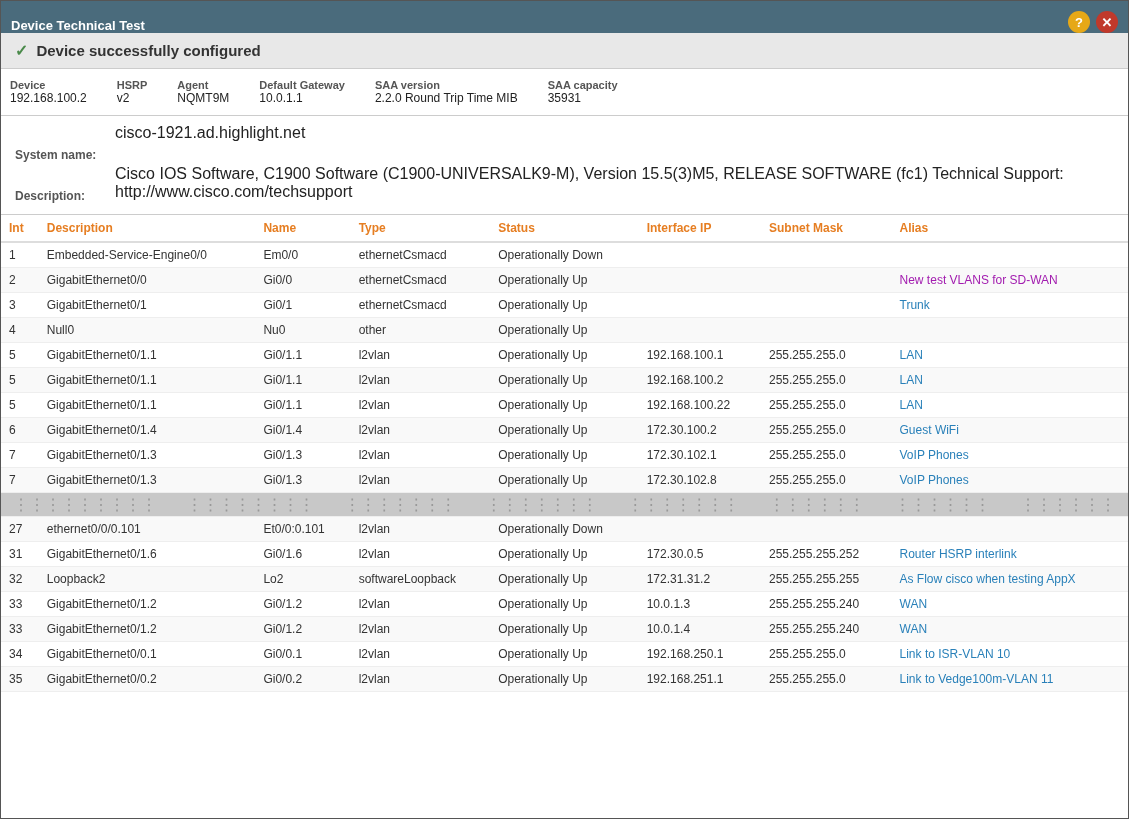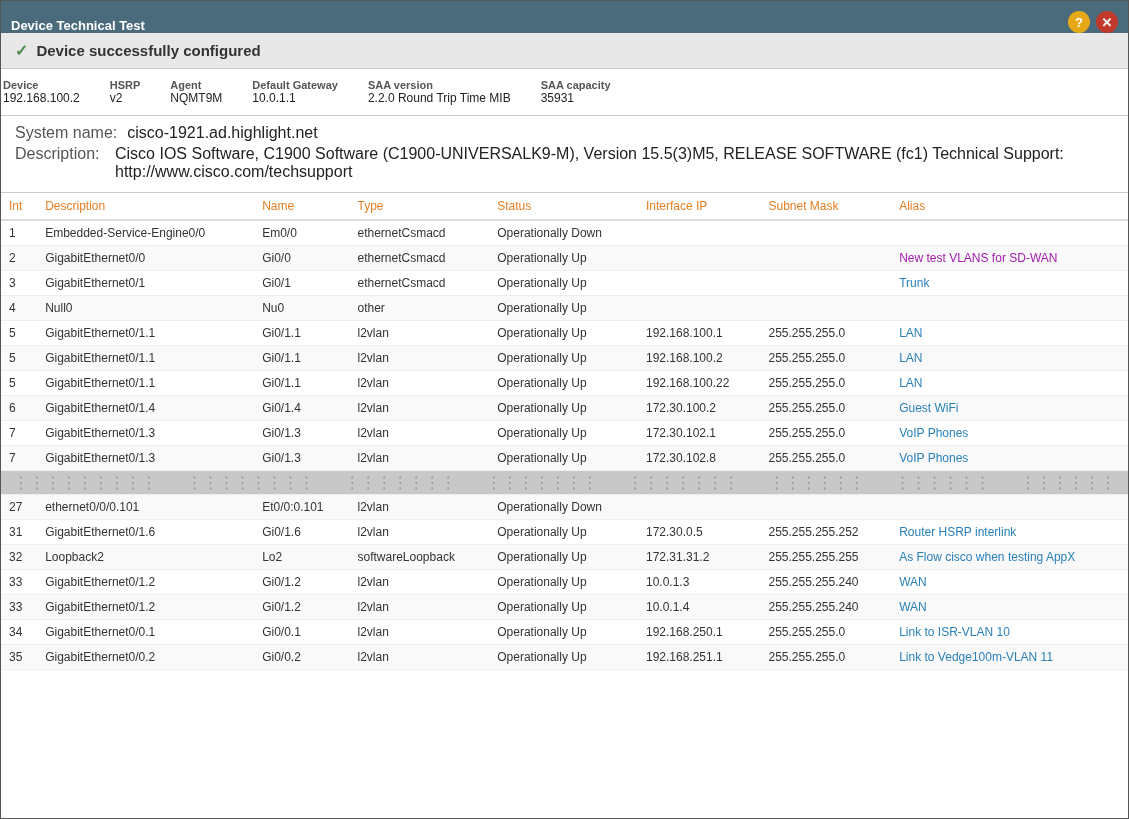--- a/index.html
+++ b/index.html
@@ -65,21 +65,21 @@
     }
     .success-text {
       font-size: 15px;
       font-weight: bold;
       color: #333;
     }
 
     .info-bar {
       background: white;
       border-bottom: 1px solid #ccc;
-      padding: 10px 2px;
+      padding: 10px 9px;
       display: flex;
       gap: 30px;
       flex-shrink: 0;
     }
     .info-group {
       display: flex;
       flex-direction: column;
     }
     .info-label {
       font-size: 11px;
@@ -96,24 +96,25 @@
       border-bottom: 1px solid #ccc;
       padding: 8px 14px;
       flex-shrink: 0;
     }
     .system-row {
       display: flex;
       gap: 10px;
       margin-bottom: 3px;
     }
     .sys-label {
-      font-size: 16px;
+      font-size: 12px;
       color: #555;
       min-width: 90px;
-      font-weight: normal;
+      font-weight: bold;
+      margin-top: 24px;
     }
     .sys-value {
       font-size: 16px;
       color: #222;
     }
 
     .table-container {
       flex: 1;
       overflow: auto;
       background: white;
@@ -128,21 +129,21 @@
 
     thead tr {
       background: white;
       border-bottom: 2px solid #ddd;
     }
 
     th {
       text-align: left;
       padding: 6px 8px;
       color: #e67e22;
-      font-weight: normal;
+      font-weight: bold;
       font-size: 12px;
       border-bottom: 1px solid #ddd;
       white-space: nowrap;
       margin-top: 32px;
     }
 
     td {
       padding: 5px 8px;
       border-bottom: 1px solid #eee;
       color: #333;

